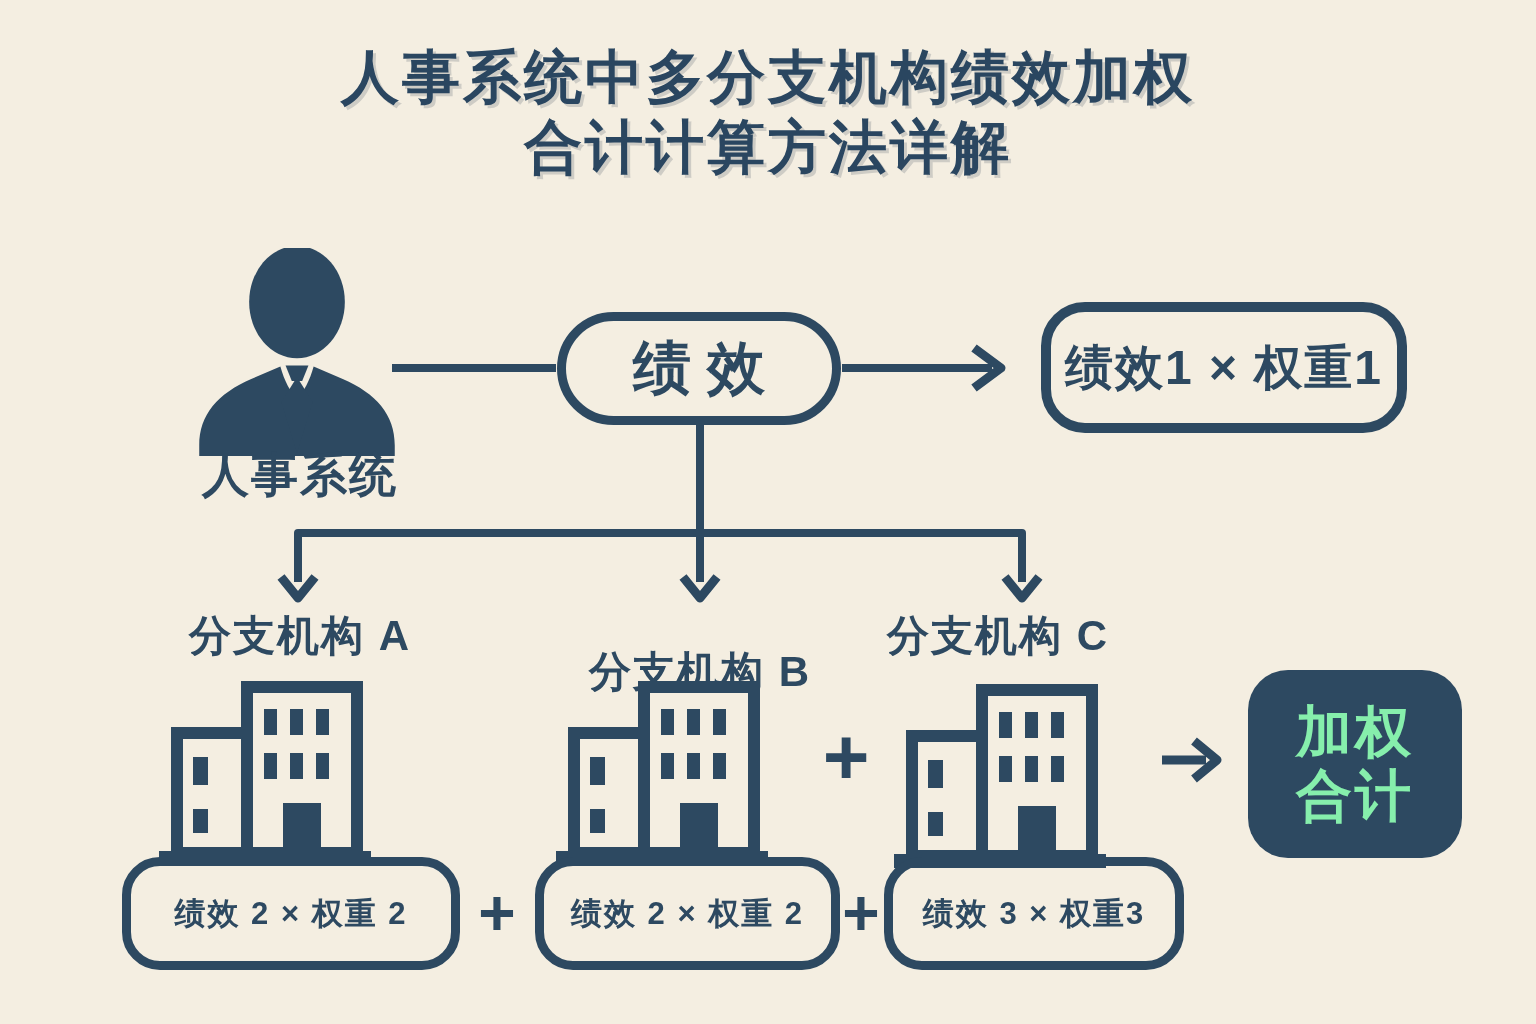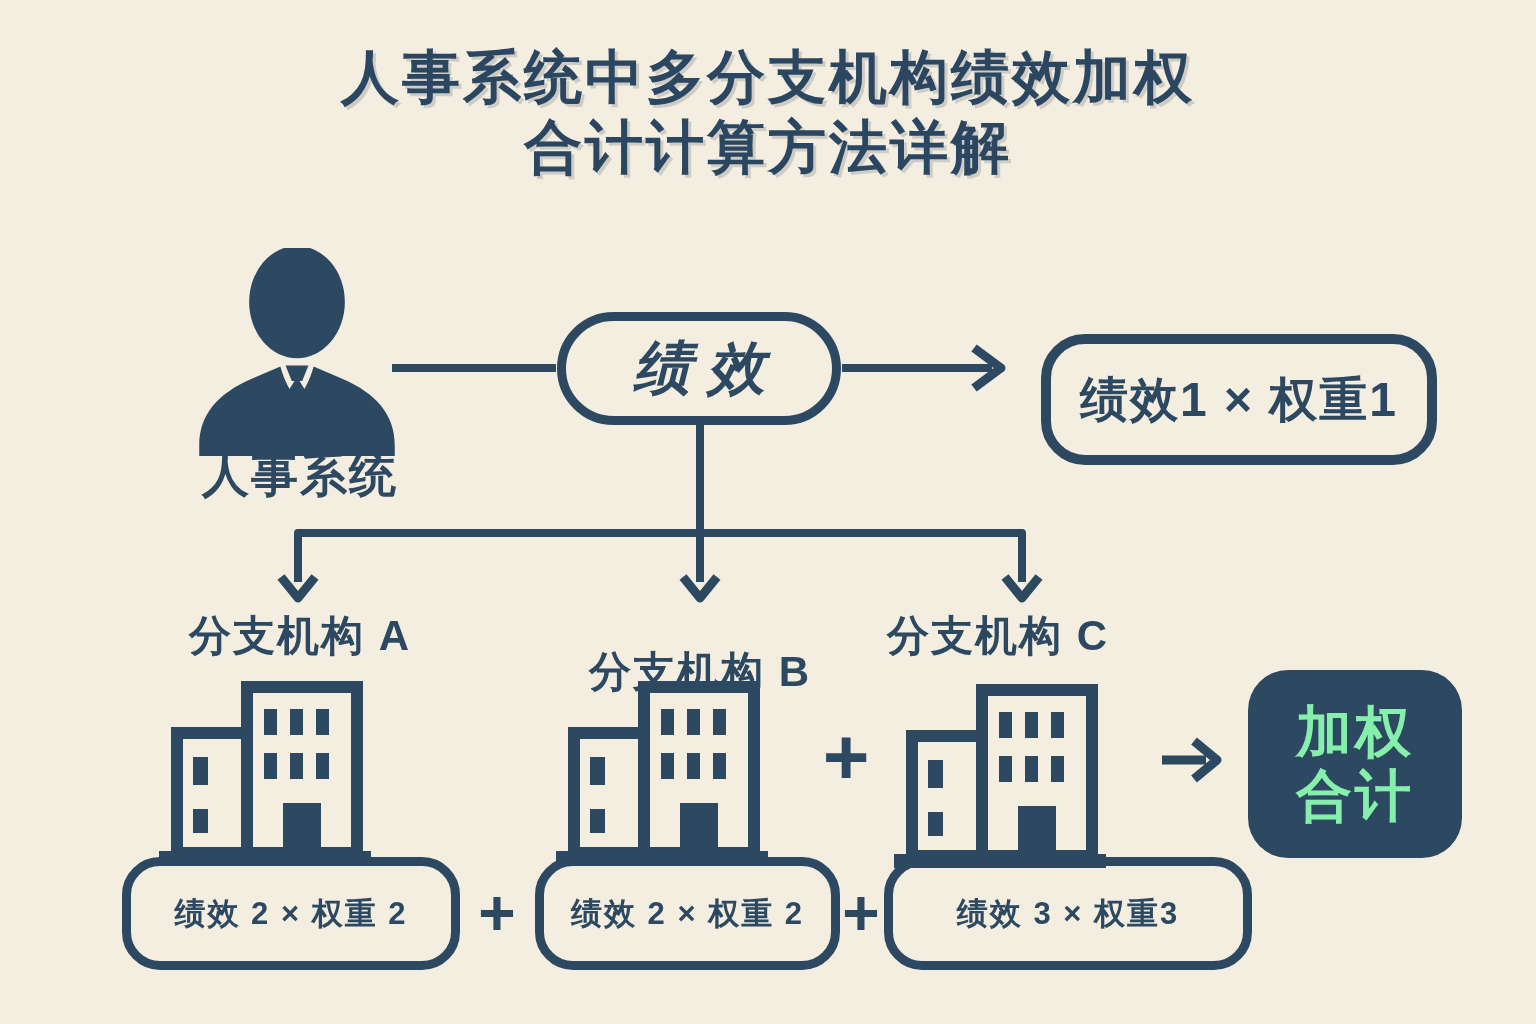--- a/index.html
+++ b/index.html
@@ -18,28 +18,28 @@
   .connector-layer { position:absolute; left:0; top:0; width:1536px; height:1024px; }
   .connector-layer path { stroke:#2d4961; stroke-width:8; fill:none; stroke-linejoin:round; }
   .connector-layer path.head { stroke-width:9; }
 
   .node-label { position:absolute; font-weight:800; text-align:center; }
 
   .pill {
     position:absolute; left:557px; top:312px; width:284px; height:113px;
     border:9px solid #2d4961; border-radius:62px; box-sizing:border-box;
     display:flex; align-items:center; justify-content:center;
-    font-weight:800; font-size:58px; letter-spacing:16px; padding-left:16px;font-style:italic;
+    font-weight:800; font-size:58px; letter-spacing:16px; padding-left:16px;
   }
   .term-box {
     position:absolute; border:9px solid #2d4961; border-radius:38px;
     box-sizing:border-box; display:flex; align-items:center; justify-content:center;
     font-weight:800; font-size:31px; letter-spacing:2px;
   }
-  .term-box.top { left:1041px; top:302px; width:396px; height:131px; border-width:10px; border-radius:44px; font-size:48px;margin-top:32px; }
+  .term-box.top { left:1041px; top:302px; width:366px; height:131px; border-width:10px; border-radius:44px; font-size:48px; }
   .branch-label { position:absolute; top:608px; width:300px; text-align:center; font-weight:800; font-size:42px; letter-spacing:2px; }
   .icon-svg { position:absolute; }
 
   .plus {
     position:absolute; transform:translate(-50%,-50%);
     font-weight:700; color:#2d4961; line-height:1;
   }
   .plus.big { font-size:80px; }
   .plus.small { font-size:64px; }
 
@@ -152,17 +152,17 @@
   </div>
 
   <div class="term-box" style="left:122px; top:857px; width:338px; height:113px;">
     <span>绩效 2 × 权重 2</span>
   </div>
   <div class="plus small" style="left:497px; top:913px;">+</div>
   <div class="term-box" style="left:535px; top:857px; width:305px; height:113px;">
     <span>绩效 2 × 权重 2</span>
   </div>
   <div class="plus small" style="left:861px; top:913px;">+</div>
-  <div class="term-box" style="left:884px; top:857px; width:368px; height:113px;">
+  <div class="term-box" style="left:884px; top:857px; width:300px; height:113px;">
     <span>绩效 3 × 权重3</span>
   </div>
 
 </div>
 
 </body></html>

